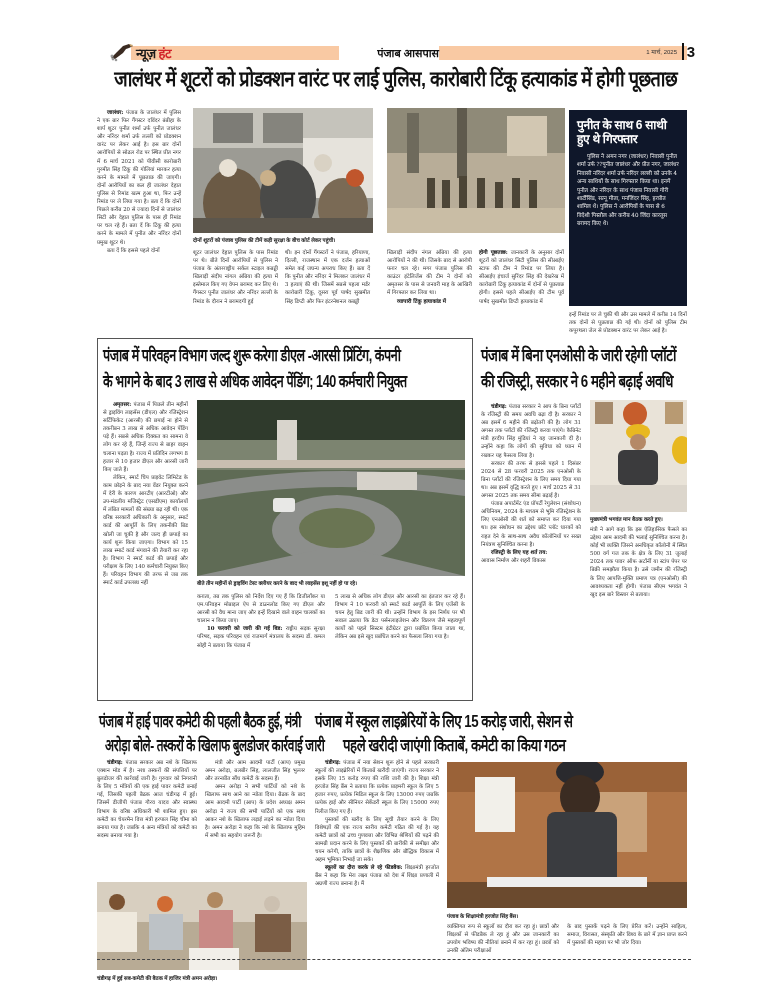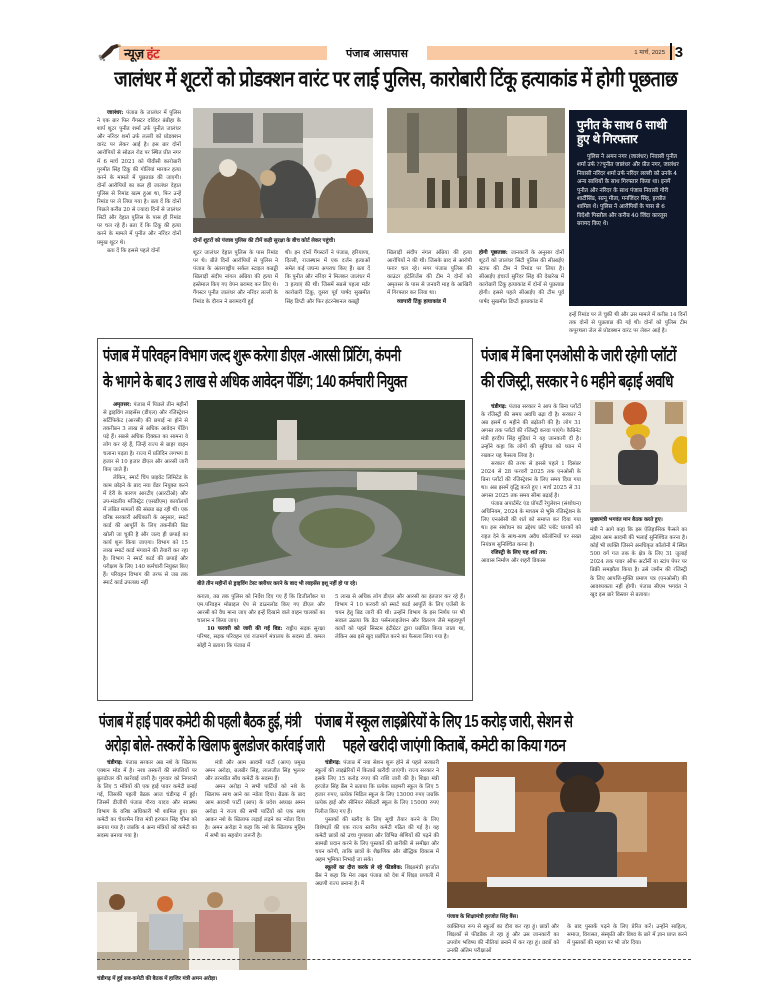--- a/index.html
+++ b/index.html
@@ -2,27 +2,27 @@
 <html><head>
 <meta charset="utf-8">
 <style>
   * { box-sizing: border-box; margin: 0; padding: 0; }
   html, body { width: 768px; height: 994px; background: #ffffff; overflow: hidden; }
   body { font-family: "DejaVu Serif", serif; color: #222; position: relative; }
 
   .page { position: absolute; left: 97px; top: 42px; width: 594px; height: 920px; }
 
   
-  .masthead { position: absolute; left: 0; top: 0; width: 594px; height: 20px; }
+  .masthead { position: absolute; left: 12px; top: 0; width: 594px; height: 20px; }
   .mast-band { position: absolute; left: 22px; top: 4px; width: 556px; height: 14px; background: #f9c9a3; }
   .mast-logo { position: absolute; left: 0; top: 0; width: 26px; height: 20px; }
   .mast-brand { position: absolute; left: 27px; top: 2px; font-family: "Liberation Sans", sans-serif; font-weight: bold; font-size: 13px; letter-spacing: -0.5px; }
   .mast-brand .b1 { color: #1a1a1a; }
   .mast-brand .b2 { color: #d2232a; margin-left: 3px; }
-  .mast-section { position: absolute; left: 230px; top: 3px; width: 100px; height: 15px; background: #fff; text-align: center; font-family: "Liberation Sans", sans-serif; font-weight: bold; font-size: 11px; color: #111; }
+  .mast-section { position: absolute; left: 230px; top: 3px; width: 100px; height: 15px; background: #fff; text-align: right; font-family: "Liberation Sans", sans-serif; font-weight: bold; font-size: 11px; color: #111; }
   .mast-date { position: absolute; right: 26px; top: 6px; font-family: "Liberation Sans", sans-serif; font-size: 6px; color: #333; }
   .mast-page { position: absolute; right: 8px; top: 1px; font-family: "Liberation Sans", sans-serif; font-weight: bold; font-size: 15px; color: #111; border-left: 2px solid #111; padding-left: 3px; line-height: 17px; }
 
   .headline { font-family: "Liberation Sans", sans-serif; font-weight: bold; color: #111; letter-spacing: -0.6px; }
   .h1 { position: absolute; left: 0; top: 24px; width: 594px; font-size: 21px; line-height: 30px; text-align: center; transform: scaleX(0.86); transform-origin: left top; white-space: nowrap; width: 690px; }
 
   .col-text { font-size: 5.4px; line-height: 8.1px; color: #333; text-align: justify; }
   .col-text b { color: #111; }
   .indent { text-indent: 10px; }
 

